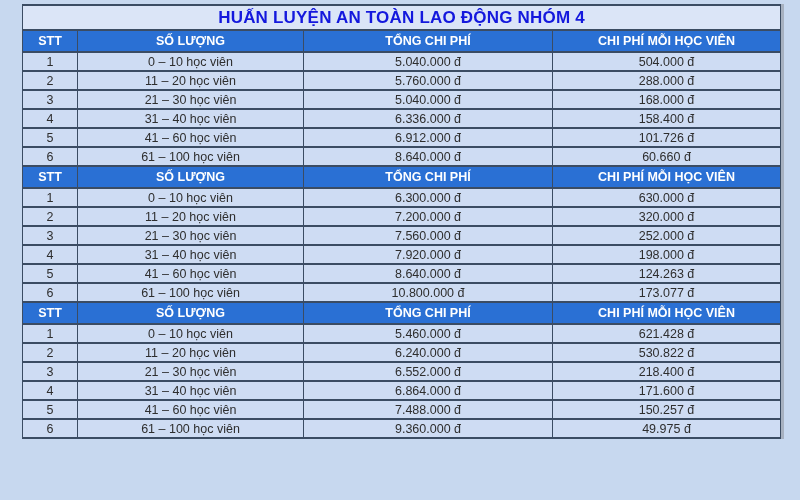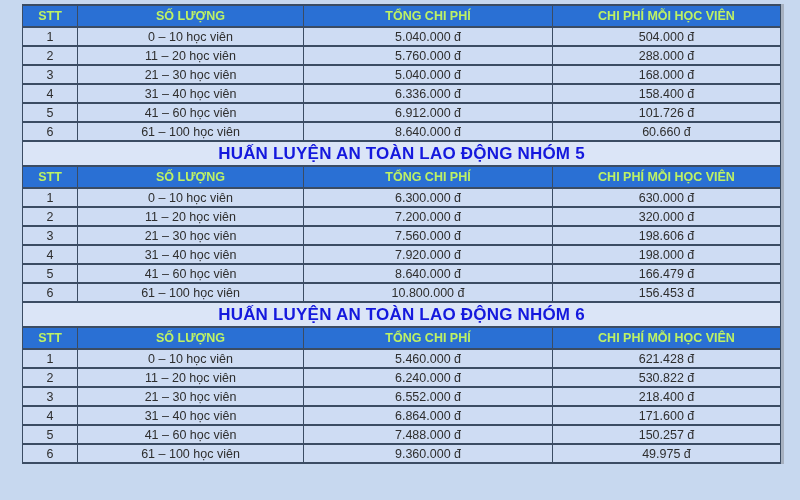--- a/index.html
+++ b/index.html
@@ -39,21 +39,21 @@
   td.title-cell {
     background: #dbe5f7;
     color: #1418dd;
     font-weight: bold;
     font-size: 17px;
     height: 23px;
     letter-spacing: 0.2px;
   }
   .price-table th {
     background: #2a70d4;
-    color: #bef264;
+    color: #ffffff;
     font-weight: bold;
     font-size: 12.5px;
     height: 20px;
   }
   td.data-cell {
     background: #cedcf3;
     color: #2e2e2e;
     font-size: 12.5px;
     height: 17px;
   }
@@ -65,20 +65,23 @@
   <table class="price-table">
     <colgroup>
       <col class="c-stt">
         <col class="c-qty">
         <col class="c-tot">
         <col class="c-per">
     </colgroup>
 
     <tbody>
       <tr>
+        <td class="title-cell" colspan="4">HUẤN LUYỆN AN TOÀN LAO ĐỘNG NHÓM 4</td>
+      </tr>
+      <tr>
         <th>STT</th>
         <th>SỐ LƯỢNG</th>
         <th>TỔNG CHI PHÍ</th>
         <th>CHI PHÍ MỖI HỌC VIÊN</th>
       </tr>
       <tr>
         <td class="data-cell">1</td>
         <td class="data-cell">0 – 10 học viên</td>
         <td class="data-cell">5.040.000 đ</td>
         <td class="data-cell">504.000 đ</td>
@@ -110,23 +113,20 @@
       <tr>
         <td class="data-cell">6</td>
         <td class="data-cell">61 – 100 học viên</td>
         <td class="data-cell">8.640.000 đ</td>
         <td class="data-cell">60.660 đ</td>
       </tr>
     </tbody>
 
     <tbody>
       <tr>
-        <td class="title-cell" colspan="4">HUẤN LUYỆN AN TOÀN LAO ĐỘNG NHÓM 5</td>
-      </tr>
-      <tr>
         <th>STT</th>
         <th>SỐ LƯỢNG</th>
         <th>TỔNG CHI PHÍ</th>
         <th>CHI PHÍ MỖI HỌC VIÊN</th>
       </tr>
       <tr>
         <td class="data-cell">1</td>
         <td class="data-cell">0 – 10 học viên</td>
         <td class="data-cell">6.300.000 đ</td>
         <td class="data-cell">630.000 đ</td>
@@ -134,46 +134,43 @@
       <tr>
         <td class="data-cell">2</td>
         <td class="data-cell">11 – 20 học viên</td>
         <td class="data-cell">7.200.000 đ</td>
         <td class="data-cell">320.000 đ</td>
       </tr>
       <tr>
         <td class="data-cell">3</td>
         <td class="data-cell">21 – 30 học viên</td>
         <td class="data-cell">7.560.000 đ</td>
-        <td class="data-cell">198.606 đ</td>
+        <td class="data-cell">252.000 đ</td>
       </tr>
       <tr>
         <td class="data-cell">4</td>
         <td class="data-cell">31 – 40 học viên</td>
         <td class="data-cell">7.920.000 đ</td>
         <td class="data-cell">198.000 đ</td>
       </tr>
       <tr>
         <td class="data-cell">5</td>
         <td class="data-cell">41 – 60 học viên</td>
         <td class="data-cell">8.640.000 đ</td>
-        <td class="data-cell">166.479 đ</td>
+        <td class="data-cell">124.263 đ</td>
       </tr>
       <tr>
         <td class="data-cell">6</td>
         <td class="data-cell">61 – 100 học viên</td>
         <td class="data-cell">10.800.000 đ</td>
-        <td class="data-cell">156.453 đ</td>
+        <td class="data-cell">173.077 đ</td>
       </tr>
     </tbody>
 
     <tbody>
-      <tr>
-        <td class="title-cell" colspan="4">HUẤN LUYỆN AN TOÀN LAO ĐỘNG NHÓM 6</td>
-      </tr>
       <tr>
         <th>STT</th>
         <th>SỐ LƯỢNG</th>
         <th>TỔNG CHI PHÍ</th>
         <th>CHI PHÍ MỖI HỌC VIÊN</th>
       </tr>
       <tr>
         <td class="data-cell">1</td>
         <td class="data-cell">0 – 10 học viên</td>
         <td class="data-cell">5.460.000 đ</td>

